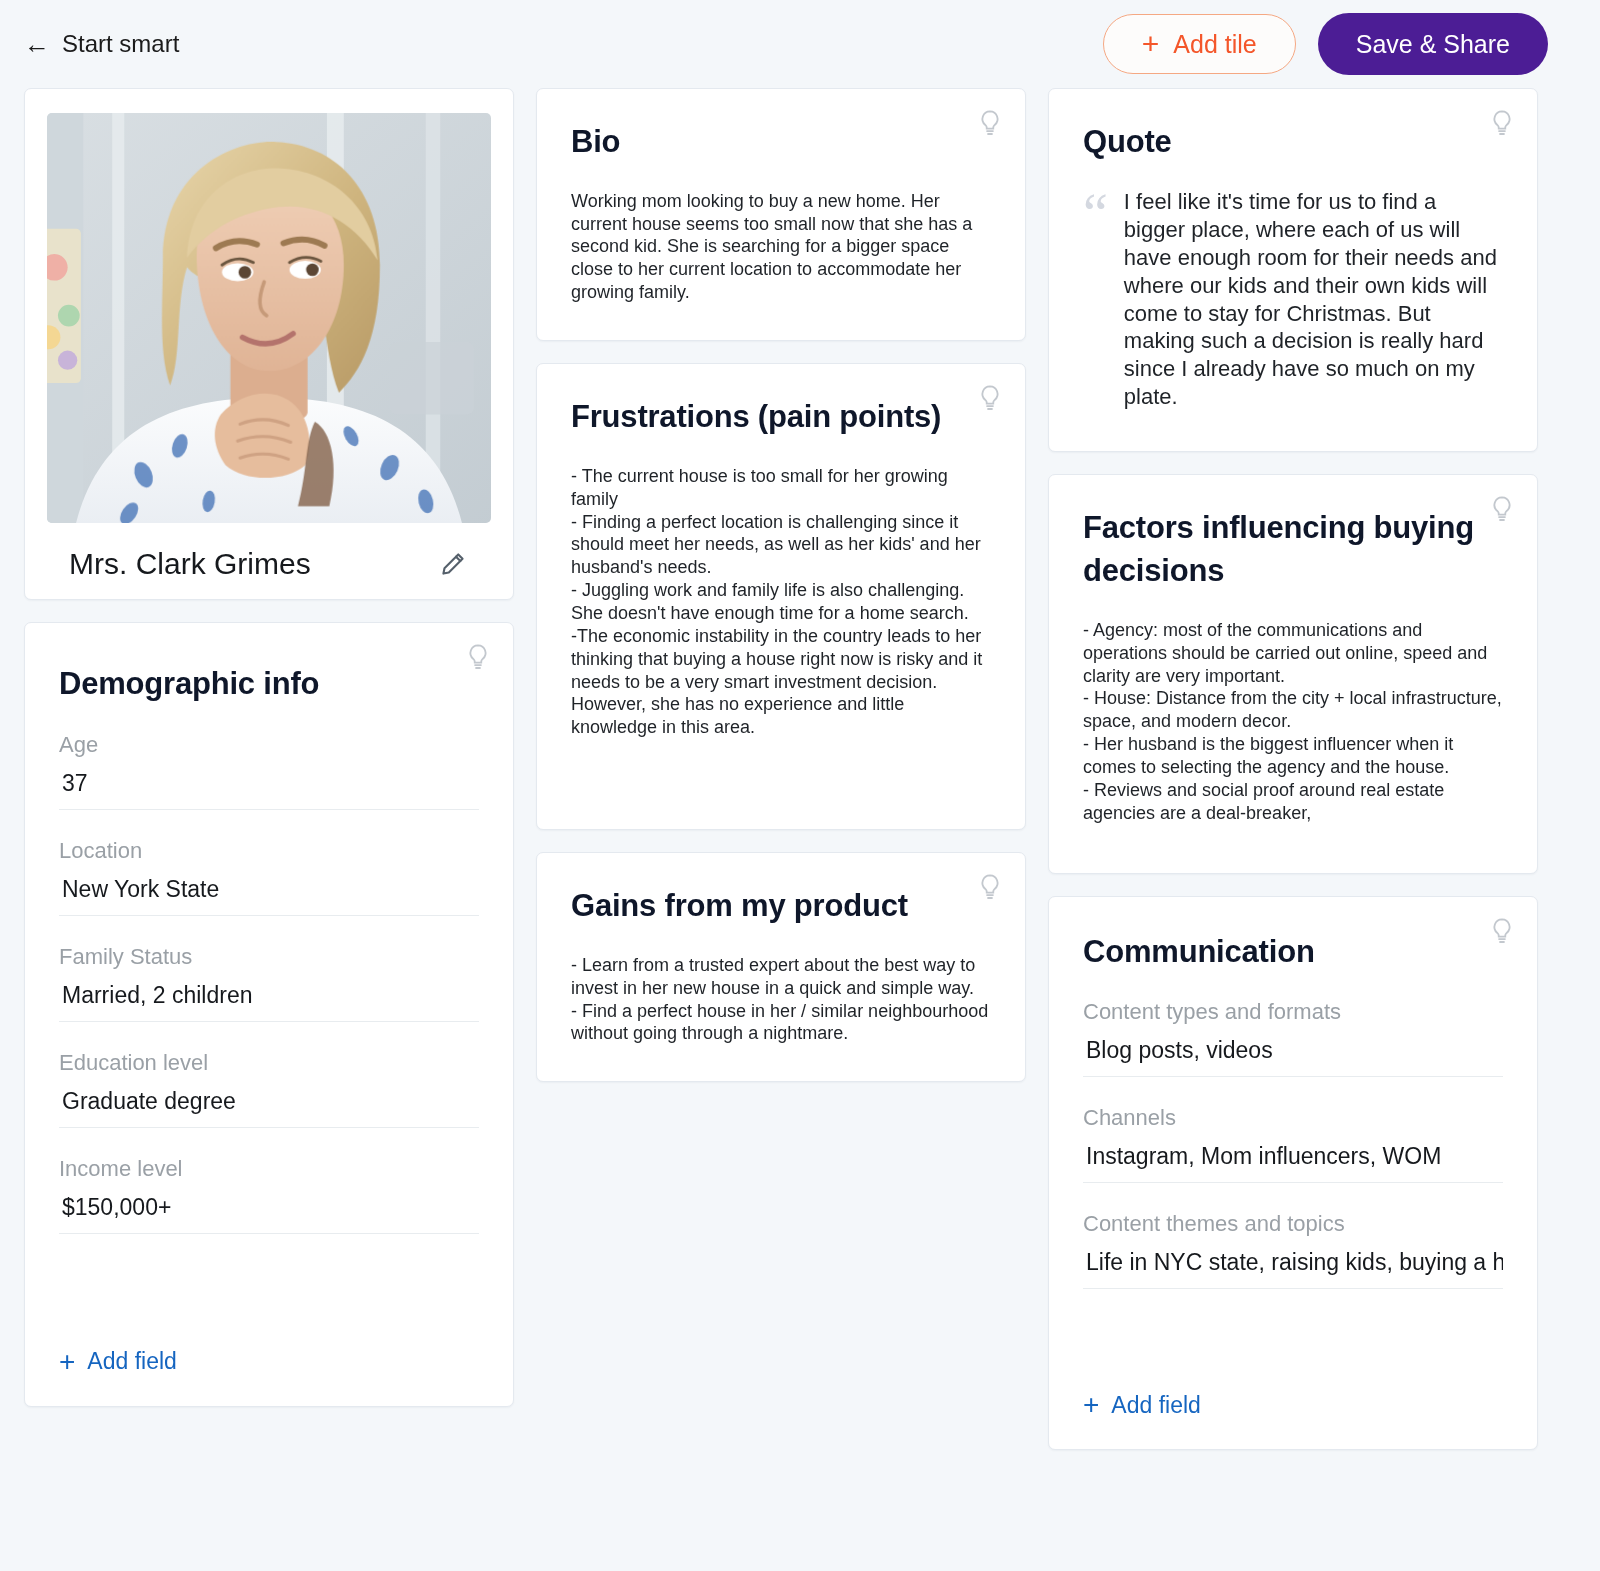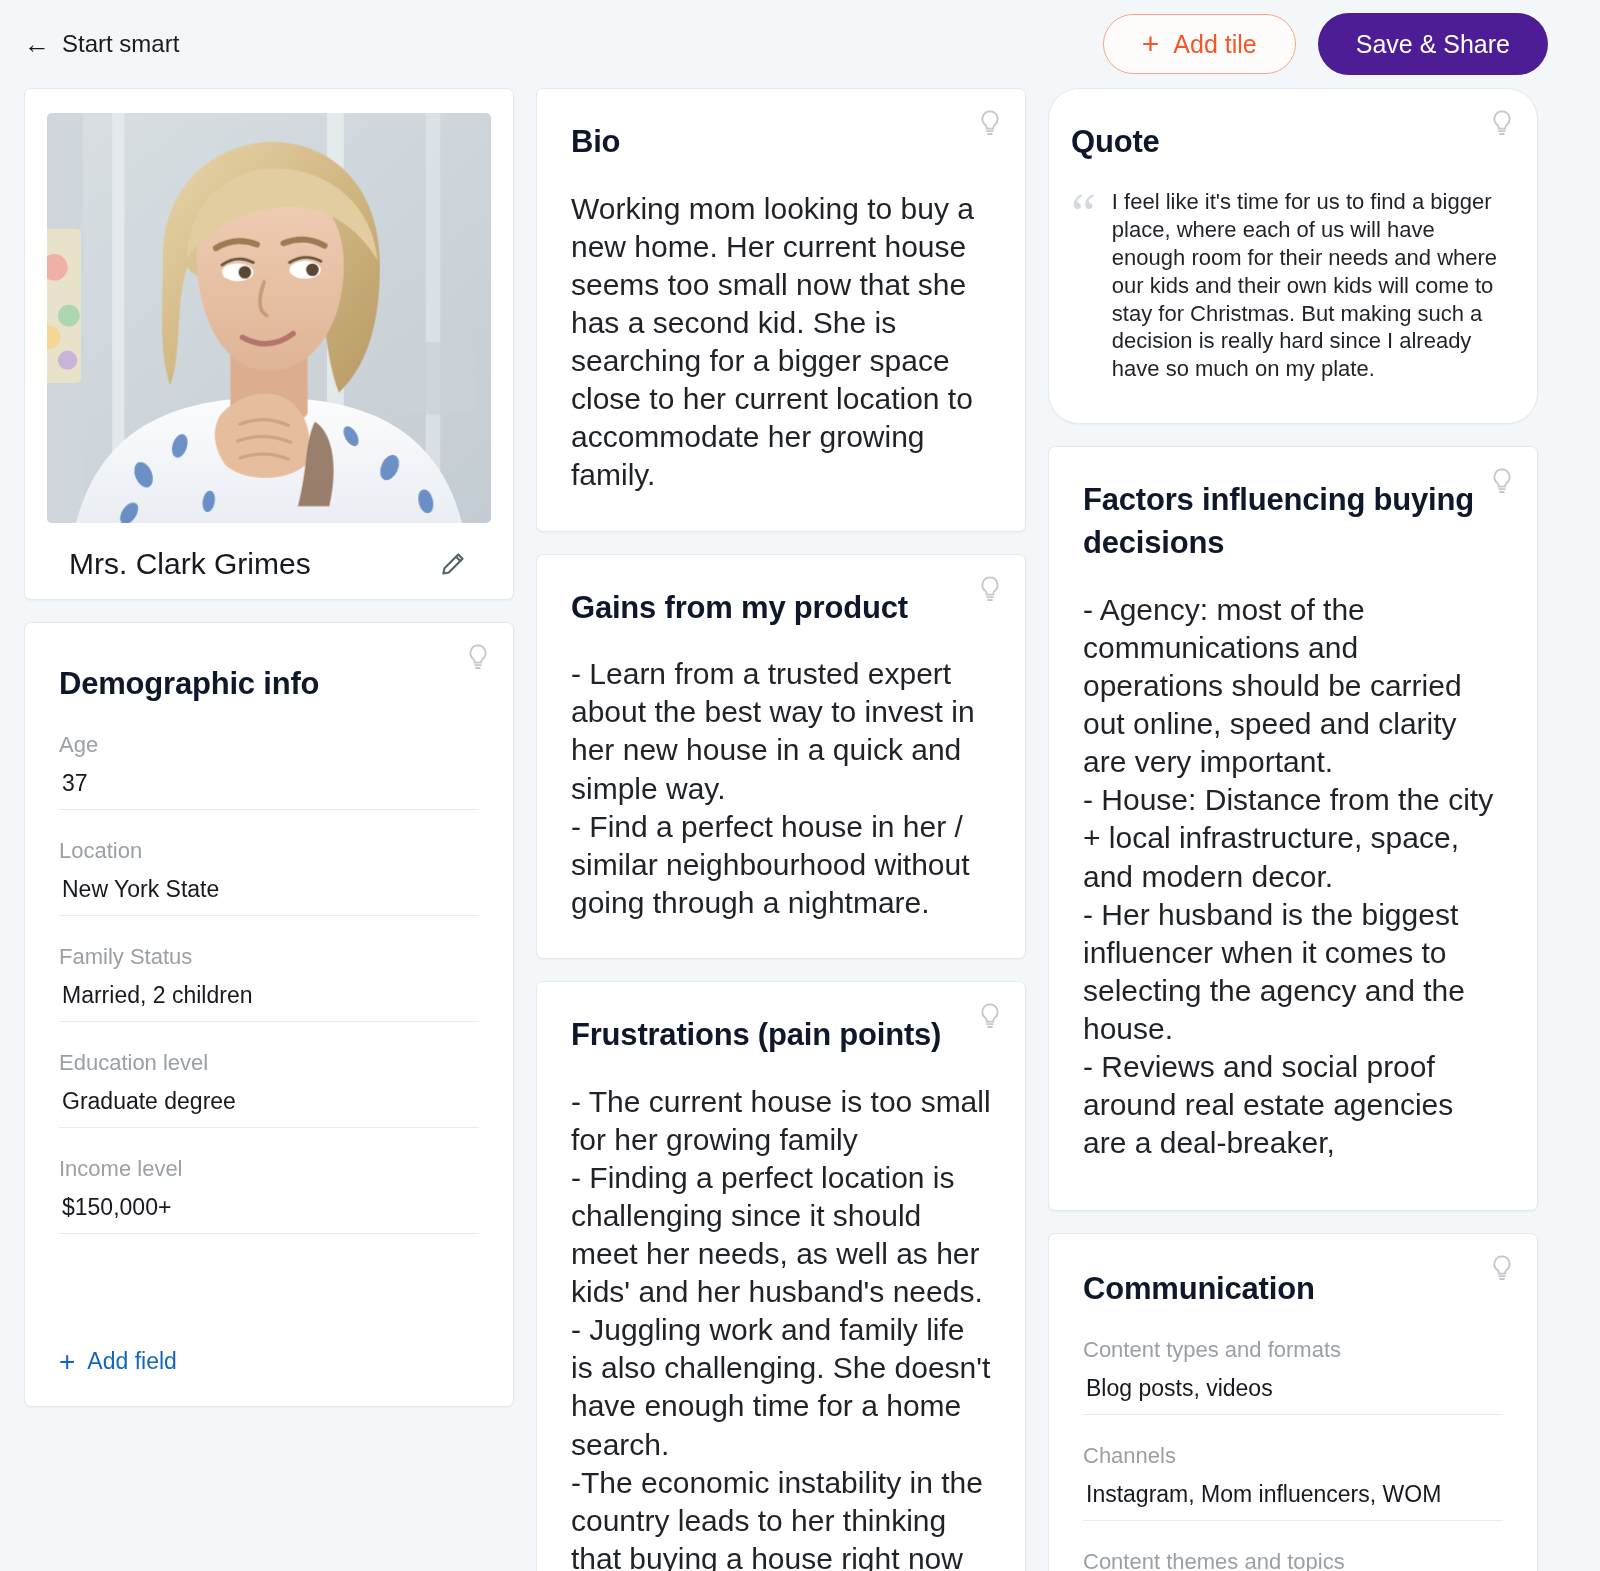--- a/index.html
+++ b/index.html
@@ -100,21 +100,21 @@
 
   .card-title {
     font-size: 31px;
     font-weight: 700;
     color: #0f172a;
     line-height: 1.38;
     letter-spacing: -0.2px;
   }
 
   .card-body {
-    font-size: 30px;
+    font-size: 18px;
     line-height: 1.27;
     color: #1f2328;
     white-space: pre-line;
   }
 
   
   .persona-card { padding: 24px 22px 18px 22px; }
   .persona-photo {
     width: 100%;
     height: 410px;
@@ -161,21 +161,21 @@
     font-size: 23px;
     cursor: pointer;
   }
   .add-field .plus { font-size: 28px; line-height: 1; font-weight: 500; }
 
   
   .text-card { padding: 32px 34px 36px 34px; }
   .text-card .card-title { margin-bottom: 26px; }
 
   
-  .quote-card { padding: 32px 34px 40px 22px; border-radius: 31px; }
+  .quote-card { padding: 32px 34px 40px 34px; }
   .quote-card .card-title { margin-bottom: 24px; }
   .quote-row { display: flex; gap: 16px; align-items: flex-start; }
   .quote-mark {
     font-size: 56px;
     color: #d4d8e0;
     line-height: 0.78;
     font-family: "Liberation Serif", serif;
     flex: 0 0 auto;
     padding-top: 4px;
   }
@@ -340,47 +340,47 @@
         <svg viewBox="0 0 24 28" fill="none" stroke="#c3c8ce" stroke-width="1.7" stroke-linecap="round">
           <path d="M12 2.2a7 7 0 0 0-4.3 12.5c.8.7 1.3 1.6 1.3 2.6v.8h6v-.8c0-1 .5-1.9 1.3-2.6A7 7 0 0 0 12 2.2z"></path>
           <path d="M9.3 20.4h5.4"></path>
             <path d="M10.2 23.1h3.6"></path>
         </svg>
       </span>
       <div class="card-title">Bio</div>
       <div class="card-body">Working mom looking to buy a new home. Her current house seems too small now that she has a second kid. She is searching for a bigger space close to her current location to accommodate her growing family.</div>
     </div>
 
-    <div class="card text-card">
-      <span class="bulb">
-        <svg viewBox="0 0 24 28" fill="none" stroke="#c3c8ce" stroke-width="1.7" stroke-linecap="round">
-          <path d="M12 2.2a7 7 0 0 0-4.3 12.5c.8.7 1.3 1.6 1.3 2.6v.8h6v-.8c0-1 .5-1.9 1.3-2.6A7 7 0 0 0 12 2.2z"></path>
-          <path d="M9.3 20.4h5.4"></path>
-            <path d="M10.2 23.1h3.6"></path>
-        </svg>
-      </span>
-      <div class="card-title">Gains from my product</div>
-      <div class="card-body">- Learn from a trusted expert about the best way to invest in her new house in a quick and simple way.
-- Find a perfect house in her / similar neighbourhood without going through a nightmare.</div>
-    </div>
-
     <div class="card text-card" style="padding-bottom:90px;">
       <span class="bulb">
         <svg viewBox="0 0 24 28" fill="none" stroke="#c3c8ce" stroke-width="1.7" stroke-linecap="round">
           <path d="M12 2.2a7 7 0 0 0-4.3 12.5c.8.7 1.3 1.6 1.3 2.6v.8h6v-.8c0-1 .5-1.9 1.3-2.6A7 7 0 0 0 12 2.2z"></path>
           <path d="M9.3 20.4h5.4"></path>
             <path d="M10.2 23.1h3.6"></path>
         </svg>
       </span>
       <div class="card-title">Frustrations (pain points)</div>
       <div class="card-body">- The current house is too small for her growing family
 - Finding a perfect location is challenging since it should meet her needs, as well as her kids' and her husband's needs.
 - Juggling work and family life is also challenging. She doesn't have enough time for a home search.
 -The economic instability in the country leads to her thinking that buying a house right now is risky and it needs to be a very smart investment decision. However, she has no experience and little knowledge in this area.</div>
     </div>
+
+    <div class="card text-card">
+      <span class="bulb">
+        <svg viewBox="0 0 24 28" fill="none" stroke="#c3c8ce" stroke-width="1.7" stroke-linecap="round">
+          <path d="M12 2.2a7 7 0 0 0-4.3 12.5c.8.7 1.3 1.6 1.3 2.6v.8h6v-.8c0-1 .5-1.9 1.3-2.6A7 7 0 0 0 12 2.2z"></path>
+          <path d="M9.3 20.4h5.4"></path>
+            <path d="M10.2 23.1h3.6"></path>
+        </svg>
+      </span>
+      <div class="card-title">Gains from my product</div>
+      <div class="card-body">- Learn from a trusted expert about the best way to invest in her new house in a quick and simple way.
+- Find a perfect house in her / similar neighbourhood without going through a nightmare.</div>
+    </div>
   </div>
 
   <div class="col col-3">
 
     <div class="card quote-card">
       <span class="bulb">
         <svg viewBox="0 0 24 28" fill="none" stroke="#c3c8ce" stroke-width="1.7" stroke-linecap="round">
           <path d="M12 2.2a7 7 0 0 0-4.3 12.5c.8.7 1.3 1.6 1.3 2.6v.8h6v-.8c0-1 .5-1.9 1.3-2.6A7 7 0 0 0 12 2.2z"></path>
           <path d="M9.3 20.4h5.4"></path>
             <path d="M10.2 23.1h3.6"></path>

